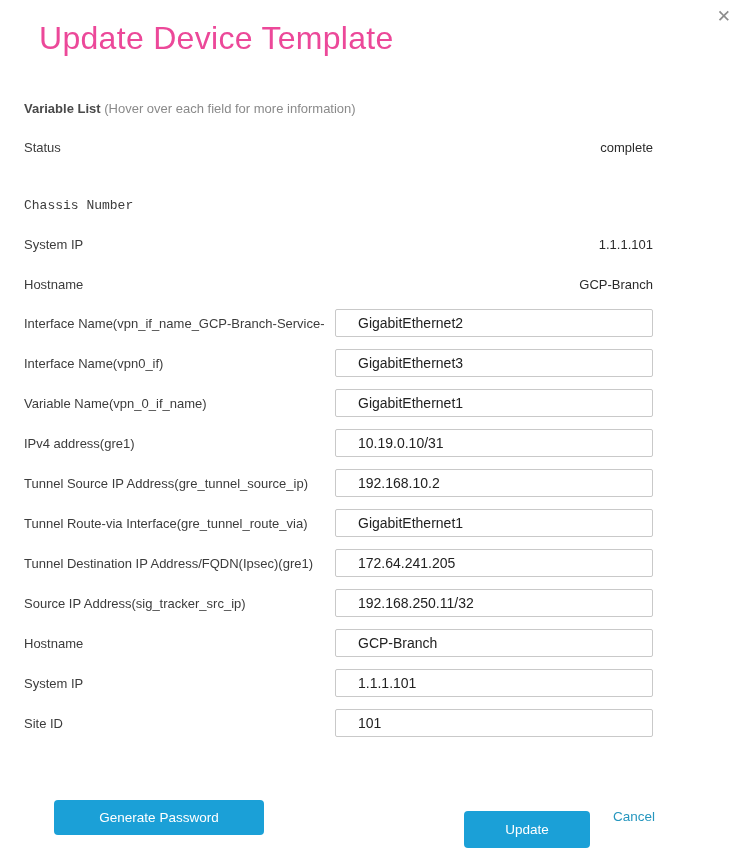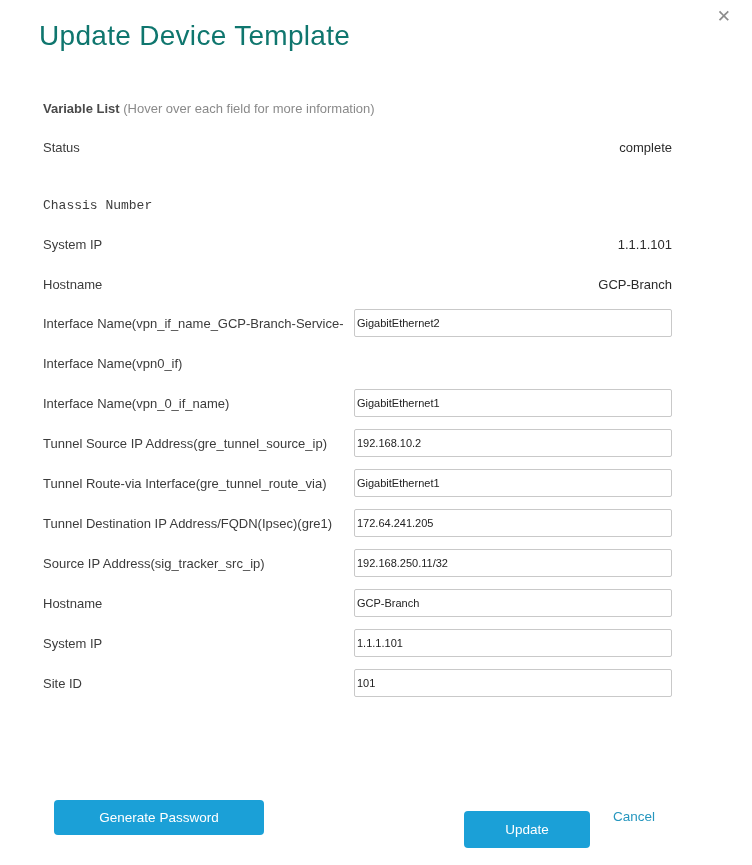--- a/index.html
+++ b/index.html
@@ -15,25 +15,25 @@
   .close-btn {
     position: absolute; top: 4px; right: 17px;
     font-size: 17px; color: #8d8d8d; font-weight: 300;
     cursor: pointer; line-height: 1; padding: 4px;
     background: none; border: none;
     font-family: "Liberation Sans", sans-serif;
   }
 
   .dialog-title {
     position: absolute; left: 39px; top: 20px;
-    font-size: 28px; font-weight: 300; color: #0f766e;
+    font-size: 32px; font-weight: 300; color: #ec4899;
     letter-spacing: 0.3px;
   }
 
-  .content { position: absolute; left: 43px; top: 101px; width: 629px; }
+  .content { position: absolute; left: 24px; top: 101px; width: 629px; }
 
   .section-heading { font-size: 13px; margin-bottom: 0; }
   .section-heading .strong { font-weight: bold; color: #4a4a4a; }
   .section-heading .hint { font-weight: normal; color: #8a8a8a; }
 
   .rows { margin-top: 23px; }
 
   .row {
     display: flex; align-items: center; justify-content: space-between;
   }
@@ -52,22 +52,22 @@
   .static-row.status { margin-bottom: 42px; }
   .static-row.chassis { margin-bottom: 23px; font-family: Liberation Mono, monospace; }
   .static-row.sysip { margin-bottom: 24px; }
   .static-row.hostname { margin-bottom: 17px; }
 
   .input-row { margin-bottom: 12px; height: 28px; }
   .input-row input {
     width: 318px; height: 28px;
     border: 1px solid #c9c9c9; border-radius: 2px;
     background: #fff;
-    font-size: 11px; color: #222;
-    padding: 0 2px;
+    font-size: 14px; color: #222;
+    padding: 0 22px;
     font-family: "Liberation Sans", sans-serif;
     outline: none;
   }
 
   .footer {
     position: absolute; left: 0; top: 800px; width: 752px; height: 36px; margin-left: 32px;
   }
   .btn {
     border: none; border-radius: 4px;
     color: #ffffff; font-size: 13.5px;
@@ -124,24 +124,29 @@
         <div class="label">Hostname</div>
         <div class="value">GCP-Branch</div>
       </div>
 
       <div class="row input-row">
         <div class="label">Interface Name(vpn_if_name_GCP-Branch-Service-</div>
         <input type="text" value="GigabitEthernet2" style="">
       </div>
       <div class="row input-row">
         <div class="label">Interface Name(vpn0_if)</div>
+        <input type="text" value="GigabitEthernet3" style="">
       </div>
       <div class="row input-row">
-        <div class="label">Interface Name(vpn_0_if_name)</div>
+        <div class="label">Variable Name(vpn_0_if_name)</div>
         <input type="text" value="GigabitEthernet1" style="">
+      </div>
+      <div class="row input-row">
+        <div class="label">IPv4 address(gre1)</div>
+        <input type="text" value="10.19.0.10/31" style="">
       </div>
       <div class="row input-row">
         <div class="label">Tunnel Source IP Address(gre_tunnel_source_ip)</div>
         <input type="text" value="192.168.10.2" style="">
       </div>
       <div class="row input-row">
         <div class="label">Tunnel Route-via Interface(gre_tunnel_route_via)</div>
         <input type="text" value="GigabitEthernet1" style="">
       </div>
       <div class="row input-row">

